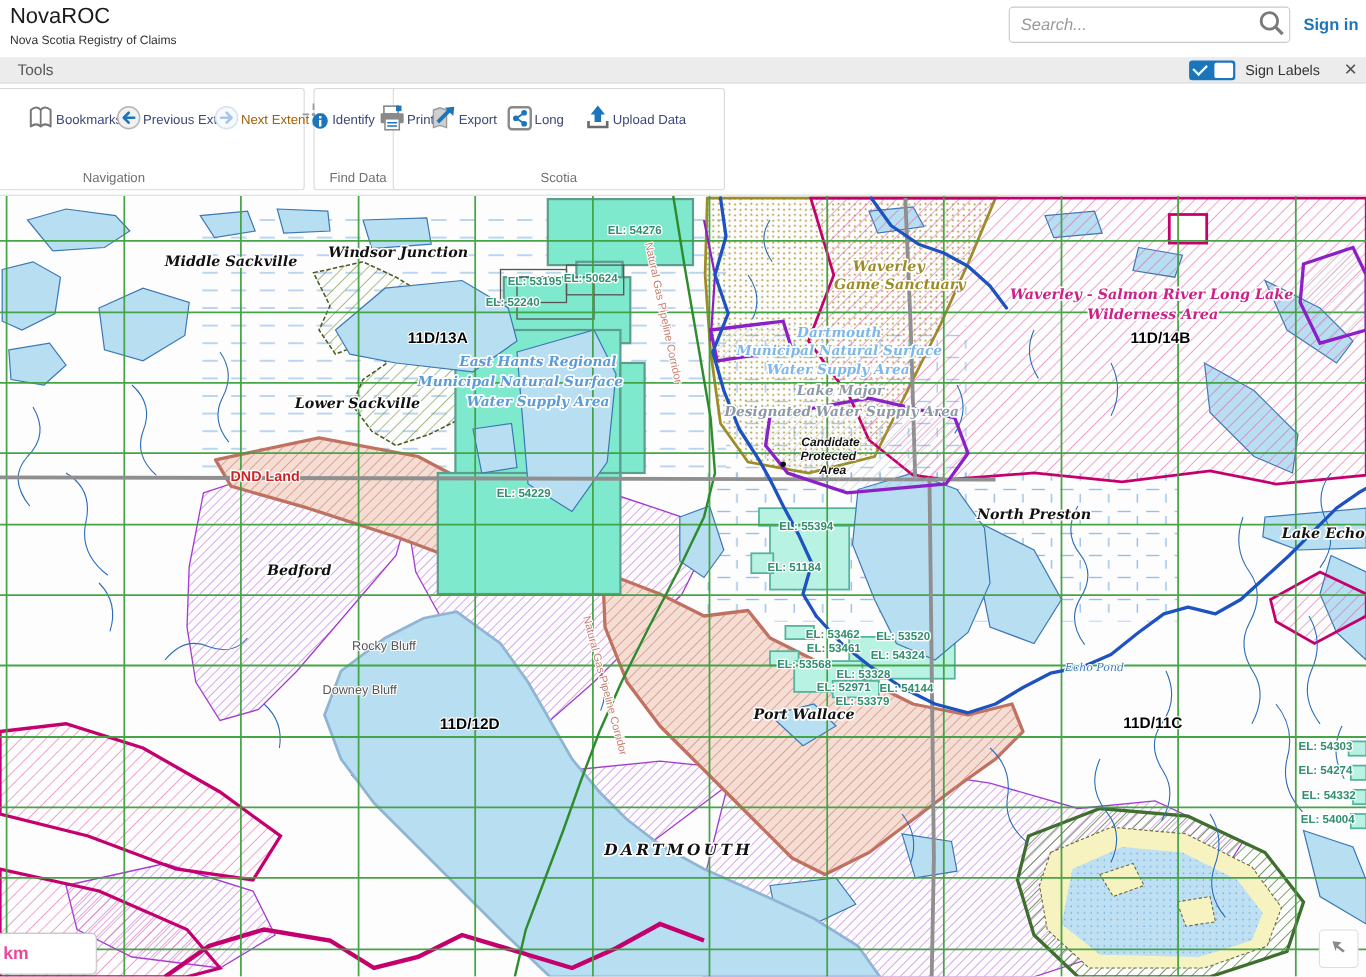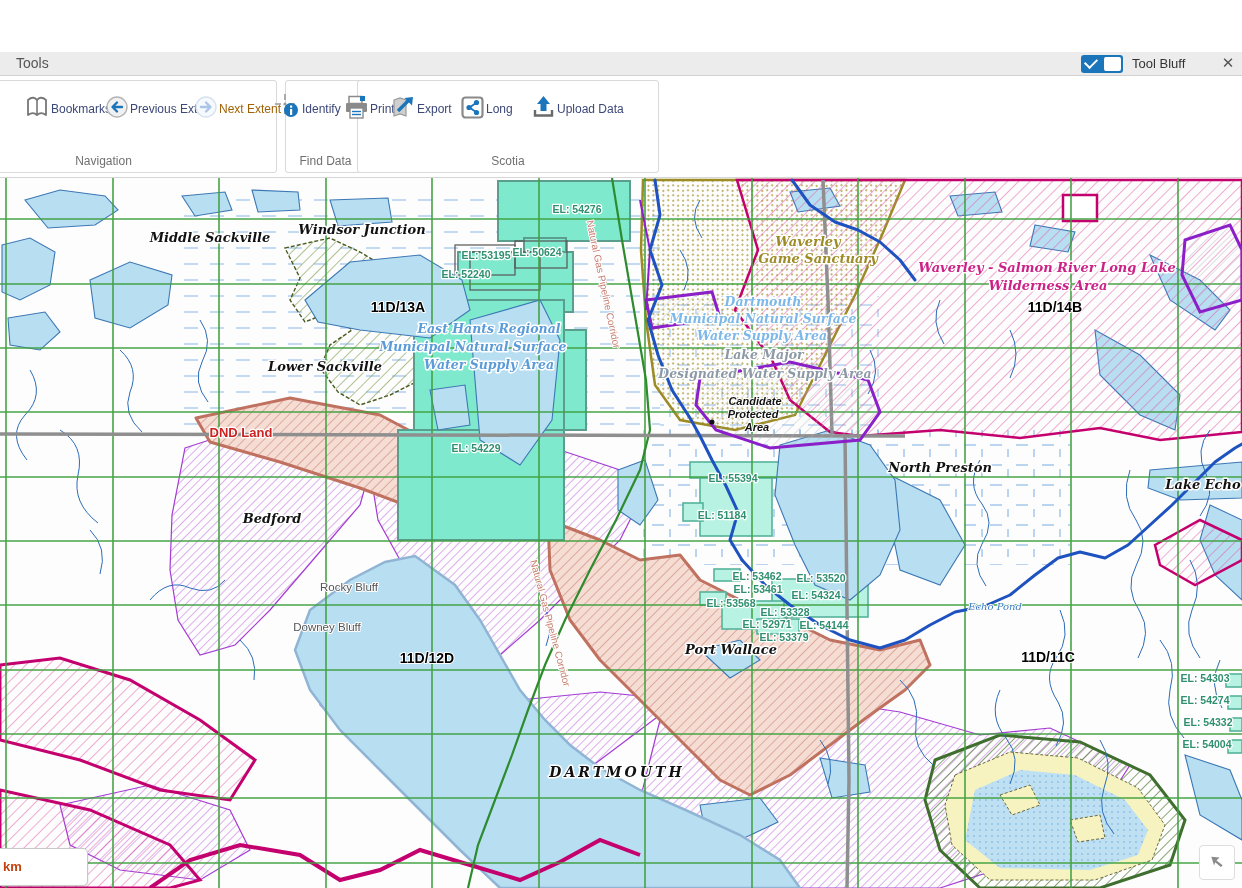--- a/index.html
+++ b/index.html
@@ -69,38 +69,54 @@
   .el    { font:700 10.5px "Liberation Sans", sans-serif; fill:#2f8f6f; stroke-width:2.5px; }
   .dnd   { font:700 13px "Liberation Sans", sans-serif; fill:#cc2222; stroke-width:2.5px; }
   .cand  { font:italic 600 11px "Liberation Sans", sans-serif; fill:#111; stroke-width:2px; }
   .bluff { font:11.5px "Liberation Sans", sans-serif; fill:#555; stroke-width:2px; }
   .pond  { font:italic 10px "DejaVu Serif", serif; fill:#3a7ac0; stroke-width:2px; }
   .pipe  { font:10px "Liberation Sans", sans-serif; fill:#c97f70; stroke-width:2px; }
 
   .scalebar { position:absolute; left:-150px; top:670px; width:238px; height:38px;
               background:#fff; border:1px solid #c9c9c9; border-radius:5px;
               box-shadow:0 1px 2px rgba(0,0,0,.15); }
-  .scalebar .unit { position:absolute; left:152px; top:10px; font-size:13px; font-weight:700; color:#c2410c; }
+  .scalebar .unit { position:absolute; left:152px; top:10px; font-size:16px; font-weight:700; color:#ec4899; }
   .attrib-btn { position:absolute; left:1199px; top:667px; width:36px; height:35px;
                 background:#fff; border:1px solid #ddd; border-radius:4px; cursor:pointer;
                 display:flex; align-items:center; justify-content:center; }
 </style>
 </head>
 <body>
 
 <div class="app">
 
+  <div class="header">
+    <div class="app-title">NovaROC</div>
+    <div class="app-subtitle">Nova Scotia Registry of Claims</div>
+    <div class="search-box">
+      <input class="search-input" type="text" placeholder="Search..." style="">
+      <button class="search-btn">
+        <span>
+          <svg width="26" height="26" viewBox="0 0 26 26">
+            <circle cx="11" cy="11" r="7.5" fill="none" stroke="#7a7a7a" stroke-width="2.6"></circle>
+            <line x1="16.5" y1="16.5" x2="23" y2="23" stroke="#7a7a7a" stroke-width="3"></line>
+          </svg>
+        </span>
+      </button>
+    </div>
+    <a class="sign-in">Sign in</a>
+  </div>
 
   <div class="toolsbar">
     <div class="toolsbar-title">Tools</div>
     <div class="toggle">
       <span class="check"></span>
       <span class="knob"></span>
     </div>
-    <div class="toggle-label">Tool Bluff</div>
+    <div class="toggle-label">Sign Labels</div>
     <div class="close-x">✕</div>
   </div>
 
   <div class="ribbon">
 
     <div class="panel panel-nav">
       <div class="tool" style="left:92px;">
         <span class="ticon">
           <svg width="28" height="26" viewBox="0 0 26 26">
             <path d="M4,6 C8,2.5 11,3.5 13,6 C15,3.5 18,2.5 22,6 L22,21 C18,18 15,19 13,21 C11,19 8,18 4,21 Z" fill="none" stroke="#777" stroke-width="1.8" stroke-linejoin="round"></path>

